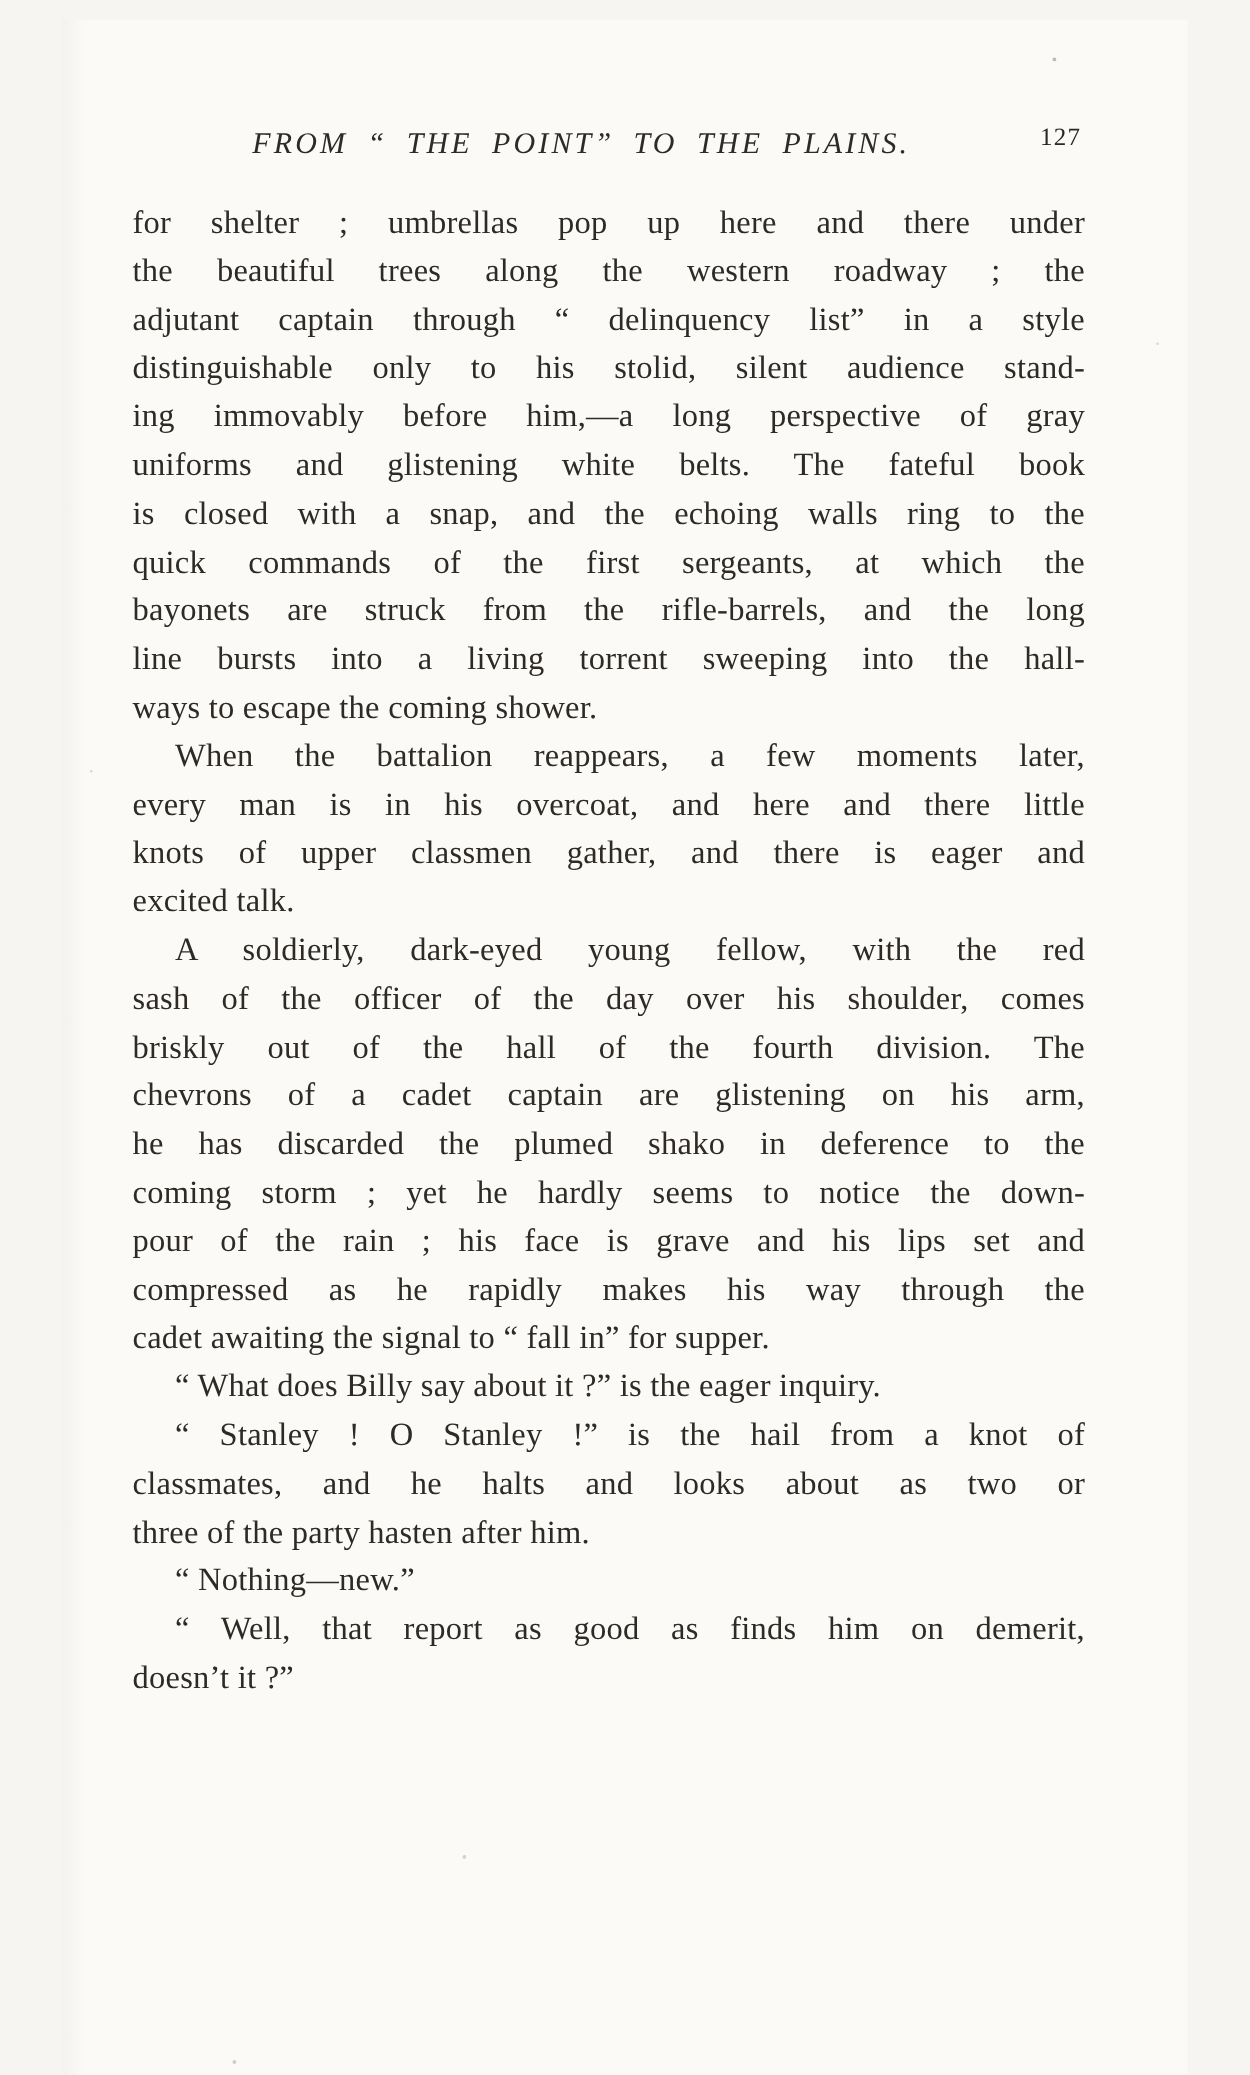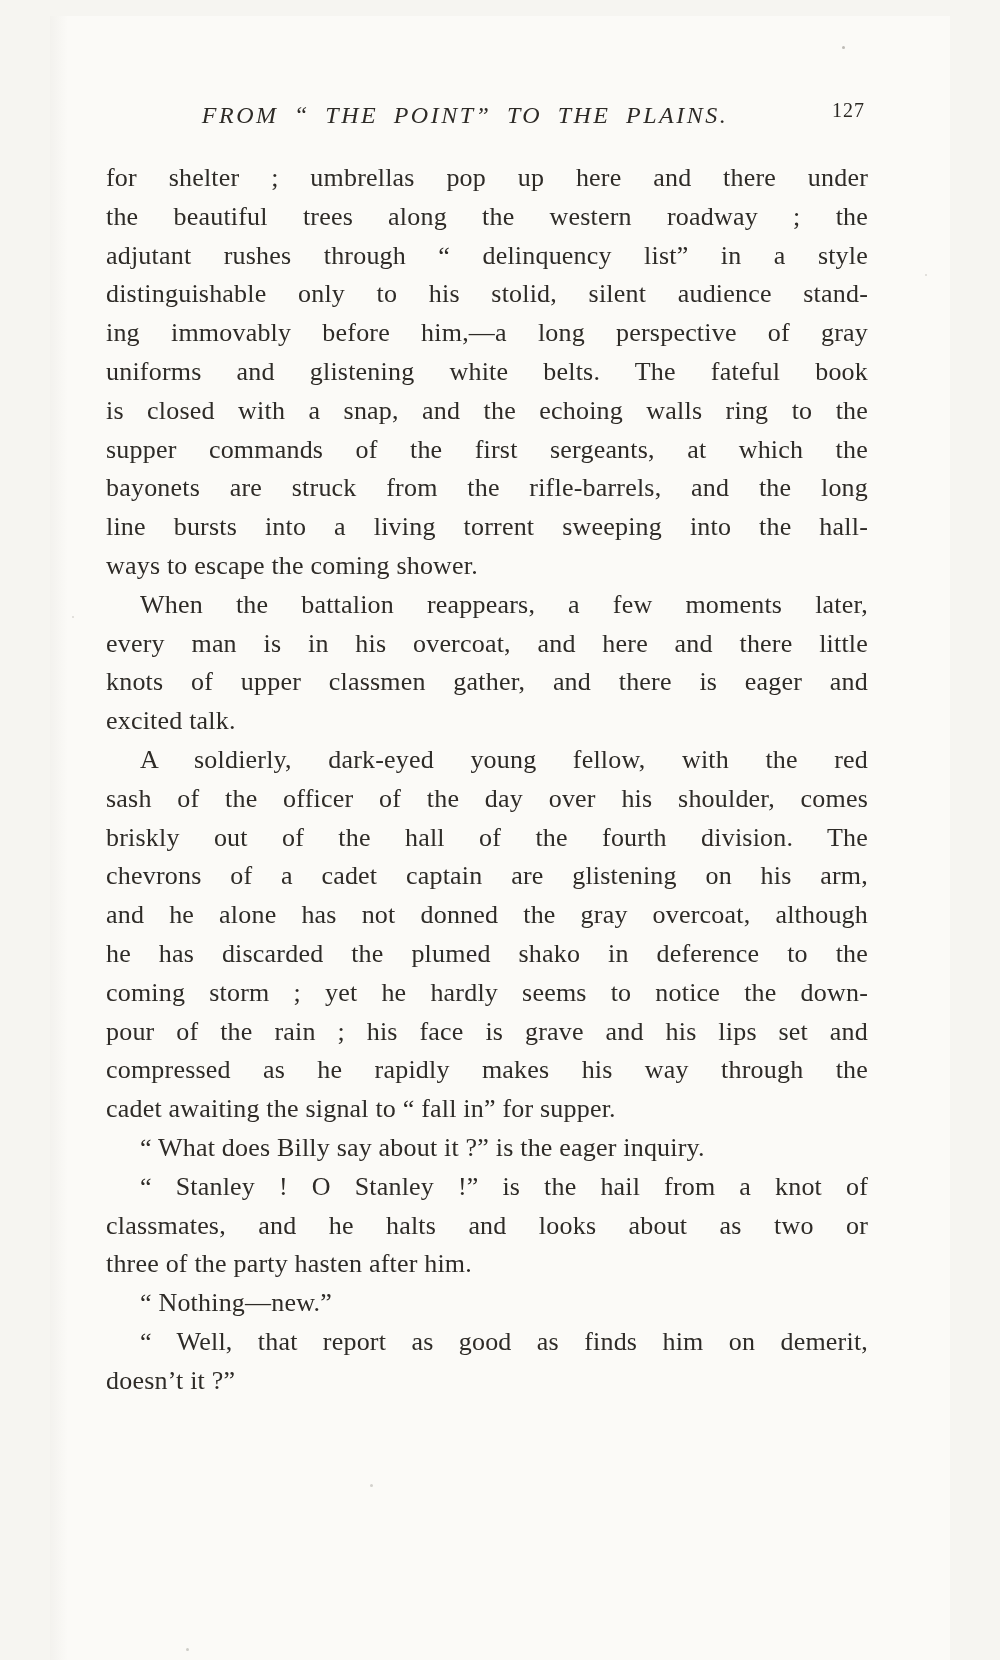--- a/index.html
+++ b/index.html
@@ -84,42 +84,41 @@
 
   <div class="running-header">
     <span class="running-title">FROM “ THE POINT” TO THE PLAINS.</span>
     <span class="folio">127</span>
   </div>
 
   <div class="page-body">
       <div class="para">
         <div class="line just">for shelter ; umbrellas pop up here and there under</div>
         <div class="line just">the beautiful trees along the western roadway ; the</div>
-        <div class="line just">adjutant rushes through “ delinquency list” in a style</div>
+        <div class="line just">adjutant captain through “ delinquency list” in a style</div>
         <div class="line just">distinguishable only to his stolid, silent audience stand-</div>
         <div class="line just">ing immovably before him,—a long perspective of gray</div>
         <div class="line just">uniforms and glistening white belts.  The fateful book</div>
         <div class="line just">is closed with a snap, and the echoing walls ring to the</div>
-        <div class="line just">supper commands of the first sergeants, at which the</div>
+        <div class="line just">quick commands of the first sergeants, at which the</div>
         <div class="line just">bayonets are struck from the rifle-barrels, and the long</div>
         <div class="line just">line bursts into a living torrent sweeping into the hall-</div>
         <div class="line">ways to escape the coming shower.</div>
       </div>
       <div class="para indent">
         <div class="line just">When the battalion reappears, a few moments later,</div>
         <div class="line just">every man is in his overcoat, and here and there little</div>
         <div class="line just">knots of upper classmen gather, and there is eager and</div>
         <div class="line">excited talk.</div>
       </div>
       <div class="para indent">
         <div class="line just">A soldierly, dark-eyed young fellow, with the red</div>
         <div class="line just">sash of the officer of the day over his shoulder, comes</div>
         <div class="line just">briskly out of the hall of the fourth division.  The</div>
         <div class="line just">chevrons of a cadet captain are glistening on his arm,</div>
-        <div class="line just">and he alone has not donned the gray overcoat, although</div>
         <div class="line just">he has discarded the plumed shako in deference to the</div>
         <div class="line just">coming storm ; yet he hardly seems to notice the down-</div>
         <div class="line just">pour of the rain ; his face is grave and his lips set and</div>
         <div class="line just">compressed as he rapidly makes his way through the</div>
         <div class="line">cadet awaiting the signal to “ fall in” for supper.</div>
       </div>
       <div class="para indent">
         <div class="line">“ What does Billy say about it ?” is the eager inquiry.</div>
       </div>
       <div class="para indent">

